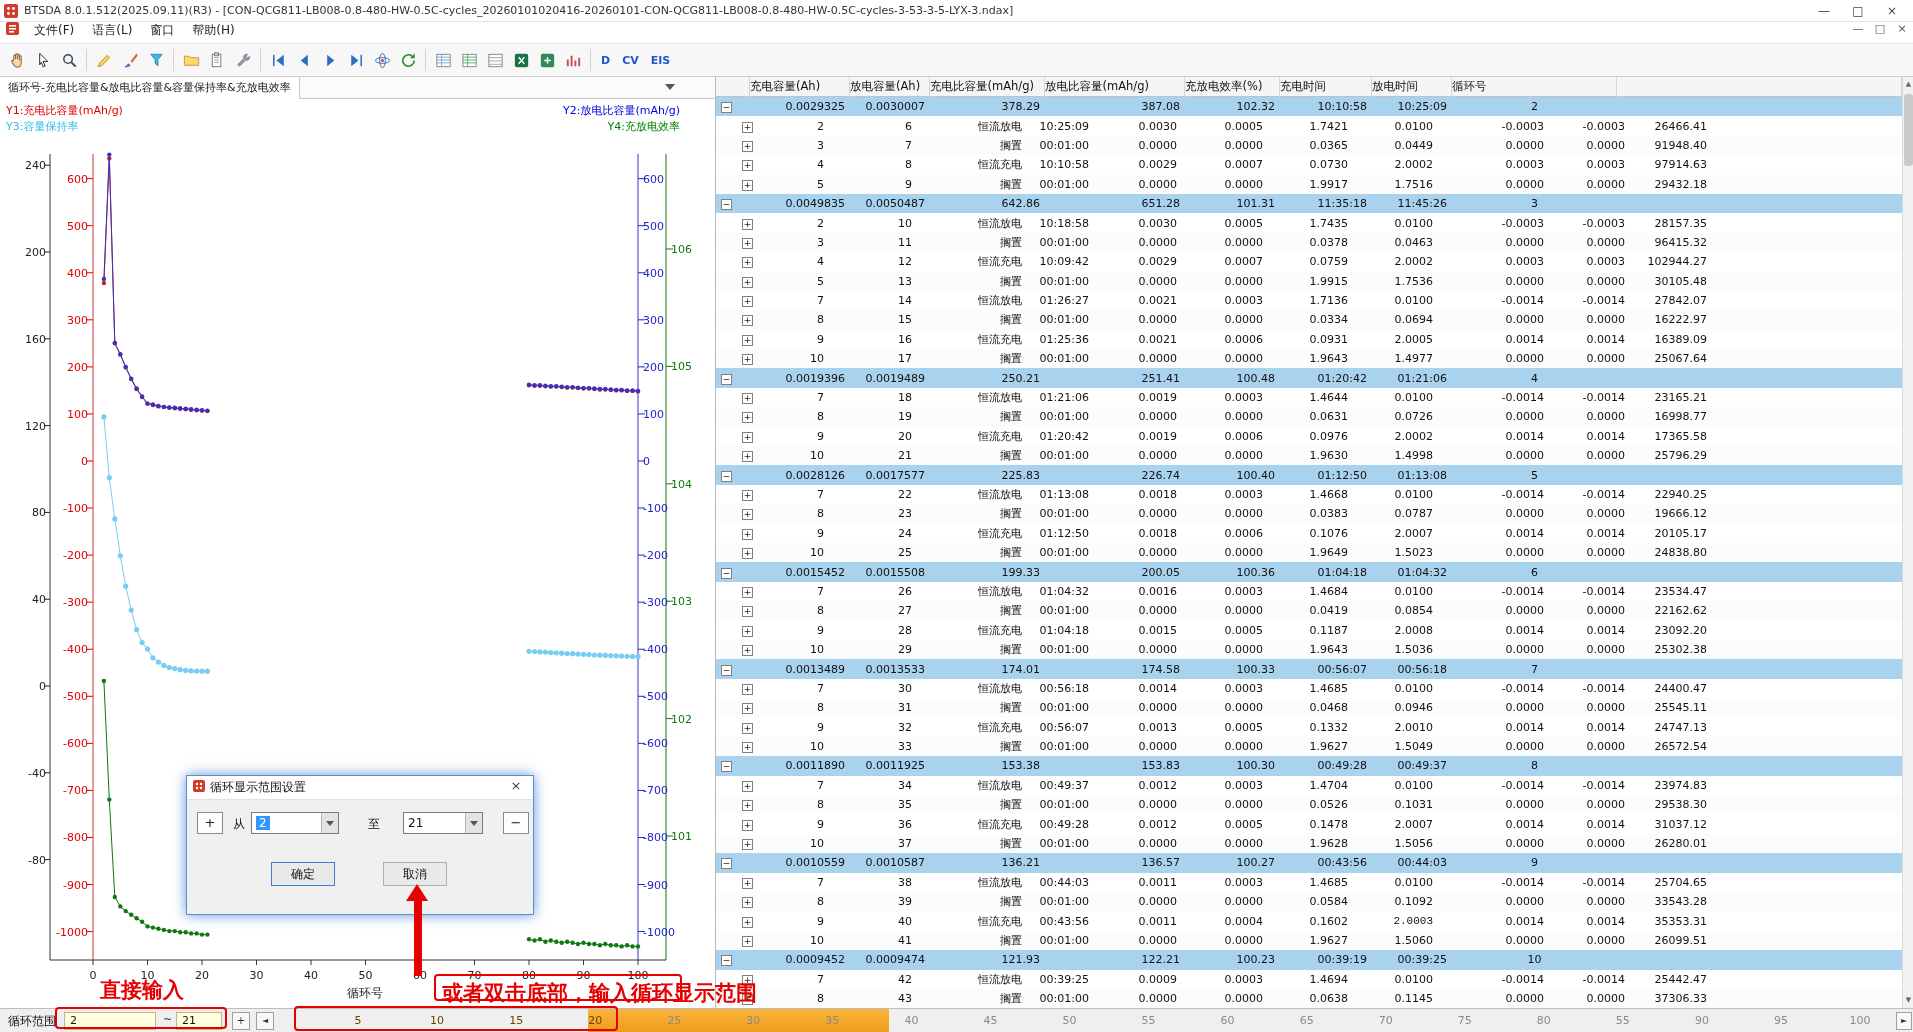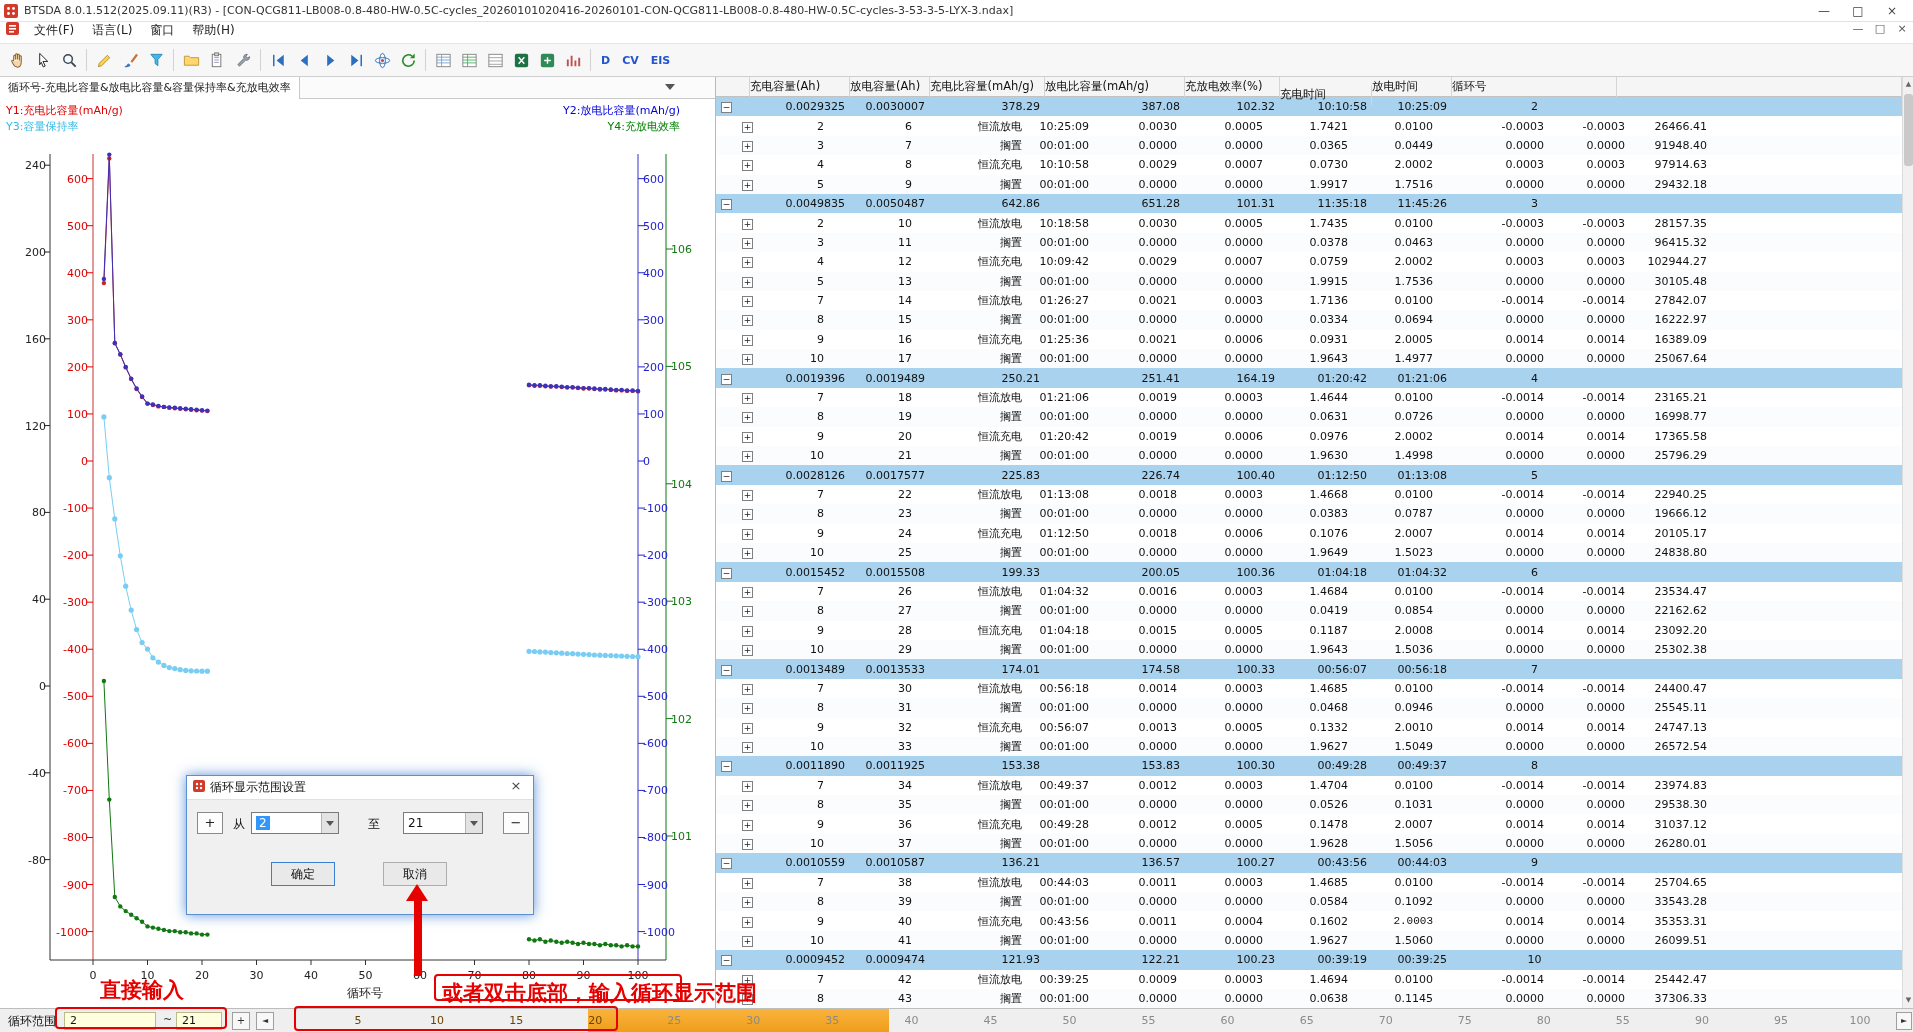--- a/index.html
+++ b/index.html
@@ -626,21 +626,21 @@
 <div class="redbox" style="left:294px; top:1006px; width:324px; height:25px;"></div>
 
 <div class="table-panel">
   <div class="thead" id="table-header">
       <div class="hcell" style="width: 34px;"></div>
       <div class="hcell" style="width: 100px;">充电容量(Ah)</div>
       <div class="hcell" style="width: 80px;">放电容量(Ah)</div>
       <div class="hcell" style="width: 115px;">充电比容量(mAh/g)</div>
       <div class="hcell" style="width: 140px;">放电比容量(mAh/g)</div>
       <div class="hcell" style="width: 95px;">充放电效率(%)</div>
-      <div class="hcell" style="width: 92px; margin-top: 8px;">充电时间</div>
+      <div class="hcell" style="width: 92px;">充电时间</div>
       <div class="hcell" style="width: 80px;">放电时间</div>
       <div class="hcell" style="width: 165px;">循环号</div>
       <div class="hcell" style="flex: 1 1 0%;"></div>
     </div>
   <div id="table-body">
       <div class="trow summary">
         <div style="width: 34px; flex: 0 0 auto;"><span class="expand" style="margin-left:5px;">−</span></div>
         <div class="tcell" style="width: 100px;">0.0029325</div>
         <div class="tcell" style="width: 80px;">0.0030007</div>
         <div class="tcell" style="width: 115px;">378.29</div>
@@ -828,21 +828,21 @@
         <div class="tcell" style="width: 111px;">0.0000</div>
         <div class="tcell" style="width: 81px;">0.0000</div>
         <div class="tcell" style="width: 82px;">25067.64</div>
       </div>
       <div class="trow summary">
         <div style="width: 34px; flex: 0 0 auto;"><span class="expand" style="margin-left:5px;">−</span></div>
         <div class="tcell" style="width: 100px;">0.0019396</div>
         <div class="tcell" style="width: 80px;">0.0019489</div>
         <div class="tcell" style="width: 115px;">250.21</div>
         <div class="tcell" style="width: 140px;">251.41</div>
-        <div class="tcell" style="width: 95px;">164.19</div>
+        <div class="tcell" style="width: 95px;">100.48</div>
         <div class="tcell" style="width: 92px;">01:20:42</div>
         <div class="tcell" style="width: 80px;">01:21:06</div>
         <div class="tcell center" style="width: 165px;">4</div>
       </div>
       <div class="trow detail">
         <div style="width: 45px; flex: 0 0 auto;"><span class="expand" style="margin-left:26px;">+</span></div>
         <div class="tcell" style="width: 68px;">7</div>
         <div class="tcell" style="width: 88px;">18</div>
         <div class="tcell" style="width: 110px;">恒流放电</div>
         <div class="tcell" style="width: 67px;">01:21:06</div>

